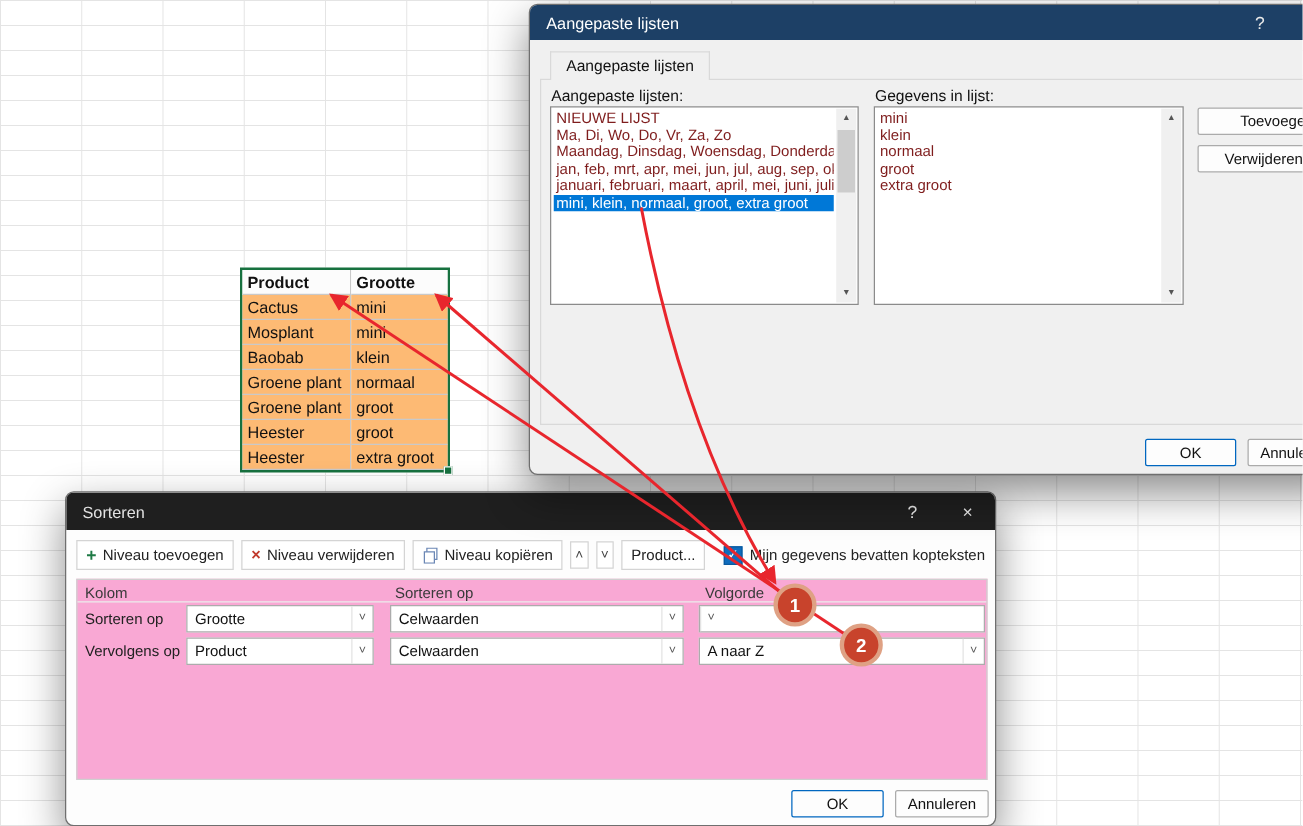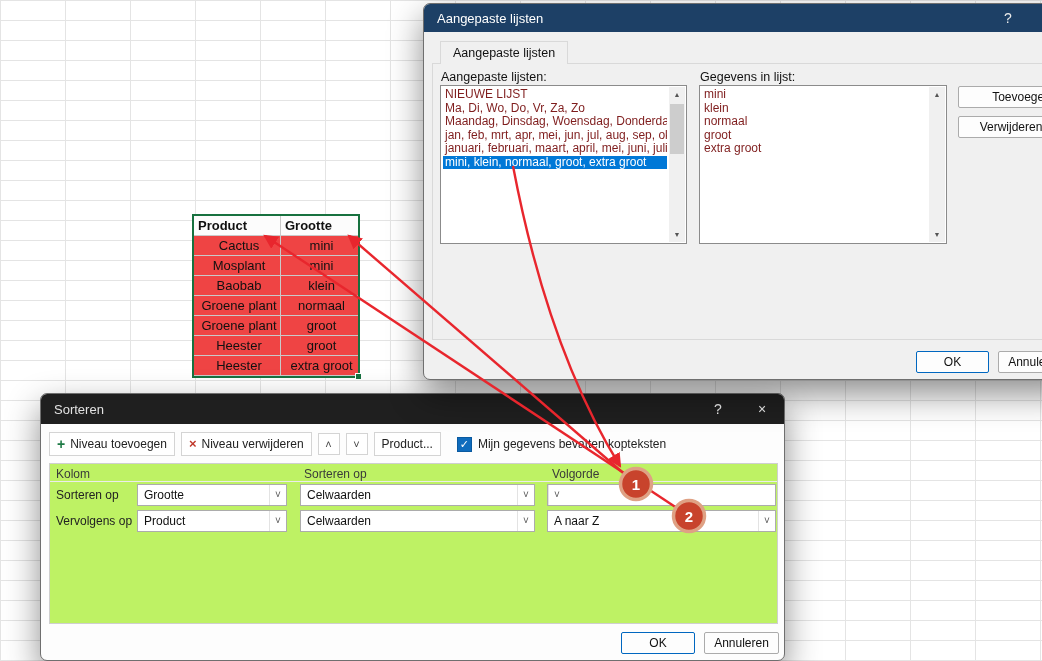--- a/index.html
+++ b/index.html
@@ -14,46 +14,46 @@
     background-size:65px 20px; }
 
   
   .xl-table { position:absolute; left:192px; top:214px; border:2px solid #17713f; background:#fff; z-index:2; }
   .xl-row { display:flex; height:20px; }
   .xl-cell { font-size:13px; line-height:19px; padding-left:4px; color:#111;
     border-right:1px solid #c9c9c9; border-bottom:1px solid #c9c9c9; overflow:hidden; white-space:nowrap; }
   .xl-cell.c1 { width:87px; }
   .xl-cell.c2 { width:77px; border-right:none; }
   .xl-head .xl-cell { font-weight:bold; background:#fcfcfc; }
-  .xl-data .xl-cell { background:#ef4444;text-align:center; }
+  .xl-data .xl-cell { background:#fdba74; }
   .xl-row:last-child .xl-cell { border-bottom:none; }
   .fill-handle { position:absolute; right:-4px; bottom:-4px; width:7px; height:7px; background:#17713f; border:1px solid #fff; }
 
   
   .dialog { position:absolute; box-shadow:0 14px 34px rgba(0,0,0,.45); border:1px solid #6f6f6f; border-radius:7px; overflow:hidden; z-index:10;margin-left:40px; }
   .titlebar { display:flex; align-items:center; color:#fff; font-size:13px; }
   .titlebar .title { padding-left:13px; }
   .titlebar .spacer { flex:1; }
   .cap-btn { width:44px; text-align:center; font-size:14px; color:#eaeaea; }
 
   
-  .sort-dialog { left:0; top:393px; width:745px; height:268px; background:#fdfdfd; }
+  .sort-dialog { left:12px; top:393px; width:745px; height:268px; background:#fdfdfd; }
   .sort-titlebar { height:30px; background:#1f1f1f; }
   .sort-titlebar .title { color:#e2e2e2; }
   .sort-toolbar { position:absolute; left:0; top:36px; width:100%; height:28px; display:flex; align-items:center; gap:6px; padding:0 8px; }
   .tool-btn { display:inline-flex; align-items:center; gap:5px; height:24px; padding:0 7px; background:#fff;
     border:1px solid #d4d4d4; font-size:12px; color:#222; font-family:inherit; white-space:nowrap; }
   .sq-btn { width:22px; height:22px; padding:0; justify-content:center; font-size:11px; color:#444; }
   .ico { font-weight:bold; }
   .ico.plus { color:#1e7a45; font-size:14px; line-height:12px; }
   .ico.rx { color:#c0392b; font-size:13px; line-height:12px; }
   .cb { width:15px; height:15px; background:#0f6cbd; border:1px solid #0a5aa0; color:#fff; font-size:11px; line-height:13px; text-align:center; flex:none; }
   .cb-label { font-size:12px; color:#222; white-space:nowrap; }
 
-  .levels-box { position:absolute; left:8px; top:69px; width:729px; height:161px; background:#bef264; border:1px solid #cfcfcf; }
+  .levels-box { position:absolute; left:8px; top:69px; width:729px; height:161px; background:#f9a8d4; border:1px solid #cfcfcf; }
   .col-head-row { position:absolute; left:0; top:0; width:100%; height:18px; border-bottom:1px solid #ececec; }
   .col-head { position:absolute; top:3px; font-size:12px; color:#3a3a3a; }
   .lvl-label { position:absolute; font-size:12px; color:#222; line-height:22px; }
   .dd { position:absolute; height:22px; background:#fff; border:1px solid #acacac; display:flex; align-items:center; font-size:12px; color:#111; }
   .dd-val { flex:1; padding-left:6px; white-space:nowrap; overflow:hidden; }
   .dd-chev { width:17px; text-align:center; color:#555; font-size:10px; border-left:1px solid #e3e3e3; line-height:20px; align-self:stretch; flex:none; }
 
   .btn { position:absolute; height:22px; background:#fdfdfd; border:1px solid #ababab; font-size:12px; color:#111;
     text-align:center; line-height:20px; font-family:inherit; border-radius:2px; }
   .btn.primary { border:1px solid #0067c0; }
@@ -128,20 +128,27 @@
     </div>
 
     <div class="sort-toolbar">
       <button class="tool-btn">
         <span class="ico plus">+</span>
         <span>Niveau toevoegen</span>
       </button>
       <button class="tool-btn">
         <span class="ico rx">×</span>
         <span>Niveau verwijderen</span>
+      </button>
+      <button class="tool-btn">
+        <svg width="13" height="13" viewBox="0 0 13 13">
+          <rect x="3.5" y="0.5" width="8" height="9" fill="#fff" stroke="#6b87b5"></rect>
+          <rect x="1.5" y="3.5" width="8" height="9" fill="#fff" stroke="#6b87b5"></rect>
+        </svg>
+        <span>Niveau kopiëren</span>
       </button>
       <button class="tool-btn sq-btn">
         <span>˄</span>
       </button>
       <button class="tool-btn sq-btn">
         <span>˅</span>
       </button>
       <button class="tool-btn">
         <span>Product...</span>
       </button>

